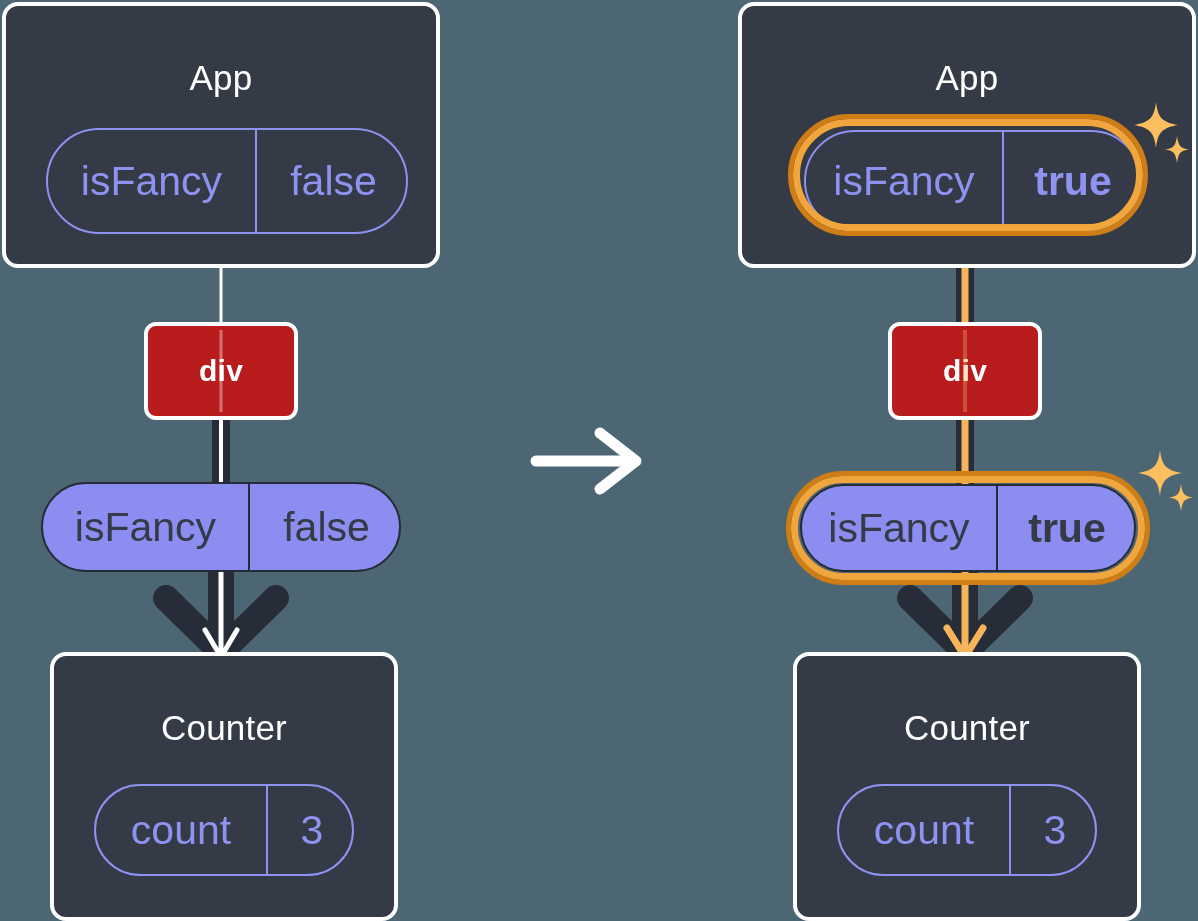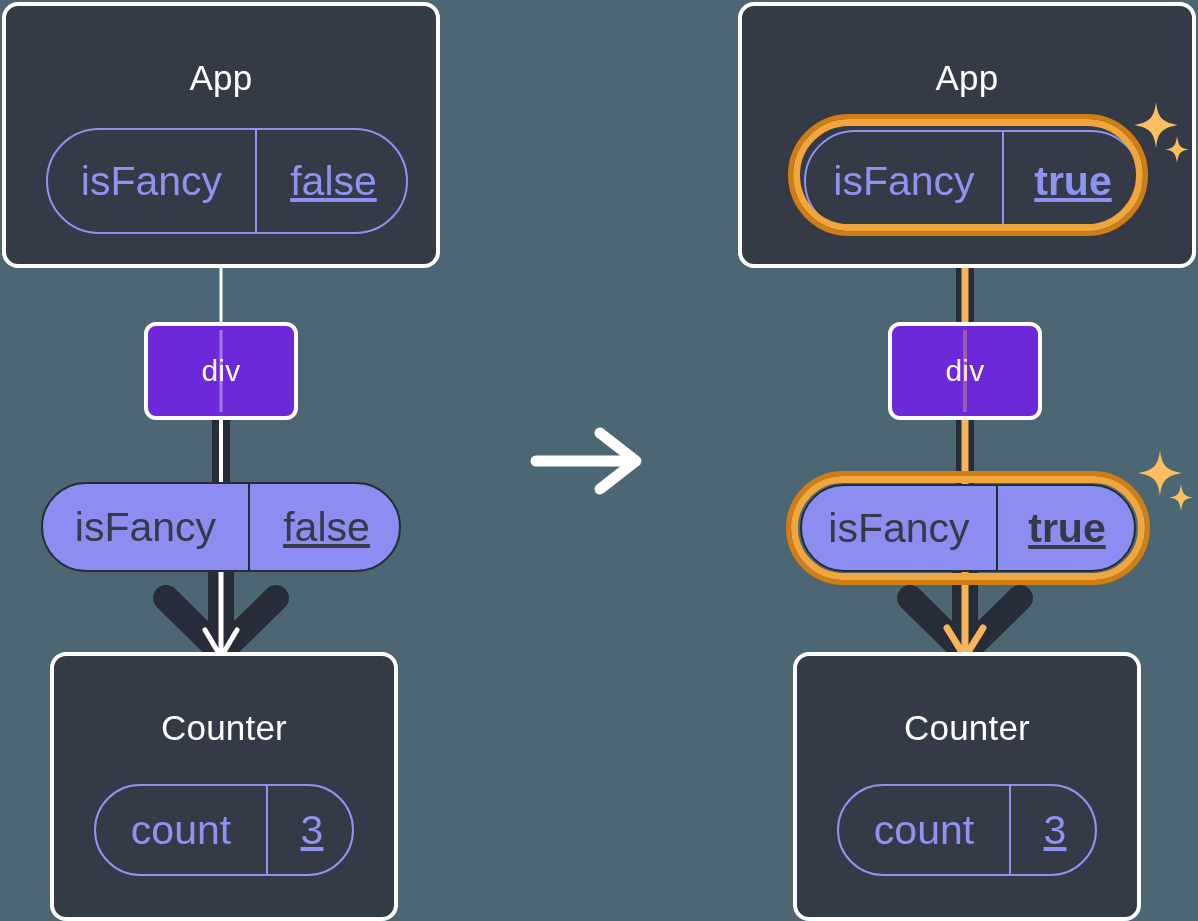--- a/index.html
+++ b/index.html
@@ -41,29 +41,29 @@
     text-align: center;
     color: #ffffff;
     font-size: 35px;
     font-weight: 400;
     letter-spacing: 0.2px;
   }
   
   .divbox {
     position: absolute;
     box-sizing: border-box;
-    background: #6d28d9;
+    background: #b91c1c;
     border: 4px solid #ffffff;
     border-radius: 12px;
     display: flex;
     align-items: center;
     justify-content: center;
     color: #ffffff;
     font-size: 30px;
-    font-weight: 400;
+    font-weight: 700;
     letter-spacing: 0.3px;
   }
   
   .pill {
     position: absolute;
     box-sizing: border-box;
     display: flex;
     align-items: stretch;
     border: 2px solid #8e92f0;
     border-radius: 999px;
@@ -74,21 +74,20 @@
     align-items: center;
     justify-content: center;
     color: #8e92f0;
     font-size: 41px;
     white-space: nowrap;
   }
   .pill .seg.key { flex: 0 0 auto; }
   .pill .seg.val {
     flex: 0 0 auto;
     border-left: 2px solid #8e92f0;
-    text-decoration: underline;
   }
   .pill.bold .seg.val { font-weight: 700; }
 
   
   .pill.filled {
     background: #8b8ef0;
     border: 2px solid #272d38;
   }
   .pill.filled .seg { color: #343a46; }
   .pill.filled .seg.val { border-left: 2px solid #272d38; }

